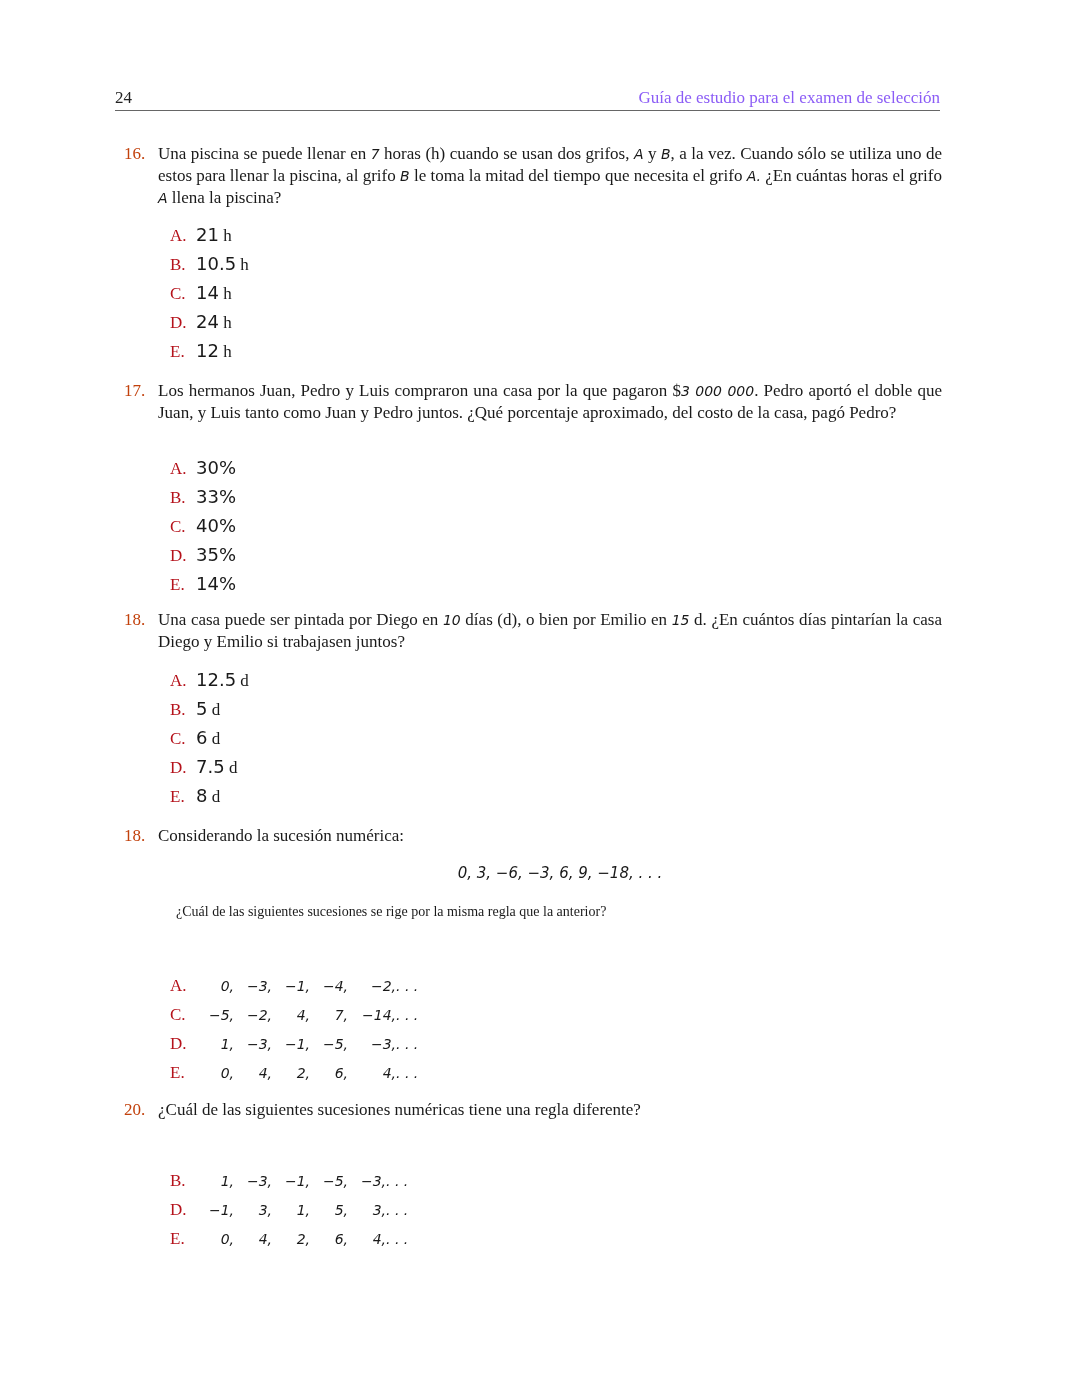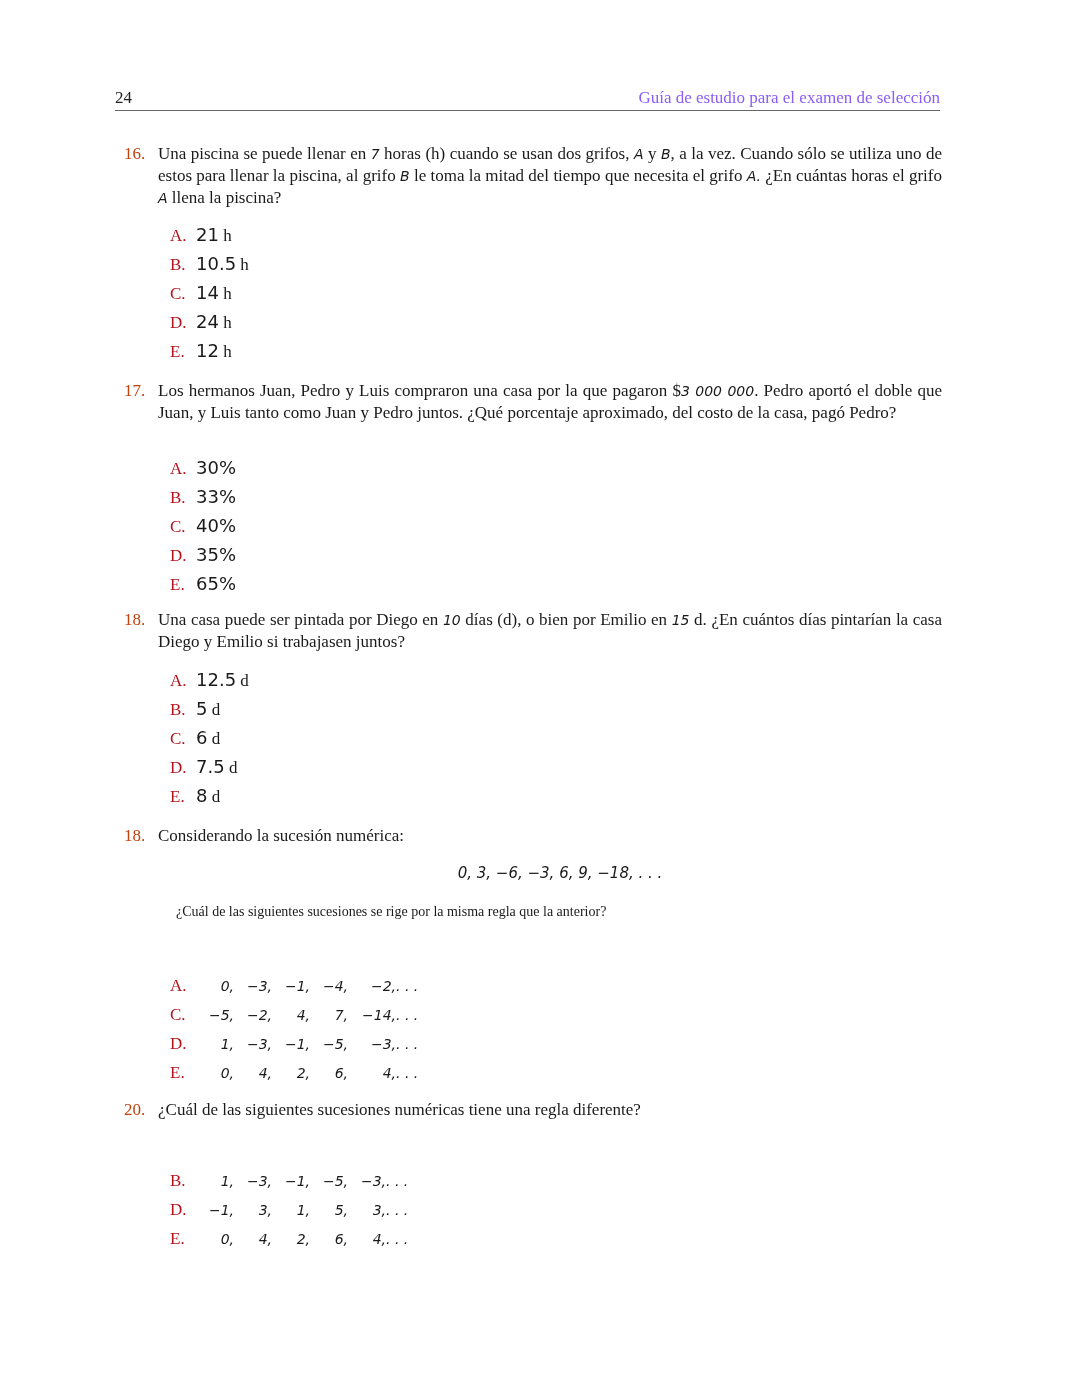--- a/index.html
+++ b/index.html
@@ -50,21 +50,21 @@
 
 <div class="q" style="top:380px">
   <span class="num">17.</span>
   <div class="text"><span>Los hermanos Juan, Pedro y Luis compraron una casa por la que pagaron $</span><span class="m">3 000 000</span><span>. Pedro aportó el doble que Juan, y Luis tanto como Juan y Pedro juntos. ¿Qué porcentaje aproximado, del costo de la casa, pagó Pedro?</span></div>
 </div>
 <div class="opts" style="top:453px">
   <div class="opt"><span class="lbl">A.</span><span class="val">30%</span></div>
   <div class="opt"><span class="lbl">B.</span><span class="val">33%</span></div>
   <div class="opt"><span class="lbl">C.</span><span class="val">40%</span></div>
   <div class="opt"><span class="lbl">D.</span><span class="val">35%</span></div>
-  <div class="opt"><span class="lbl">E.</span><span class="val">65%</span></div>
+  <div class="opt"><span class="lbl">E.</span><span class="val">14%</span></div>
 </div>
 
 <div class="q" style="top:609px">
   <span class="num">18.</span>
   <div class="text"><span>Una casa puede ser pintada por Diego en </span><span class="m">10</span><span> días (d), o bien por Emilio en </span><span class="m">15</span><span> d. ¿En cuántos días pintarían la casa Diego y Emilio si trabajasen juntos?</span></div>
 </div>
 <div class="opts" style="top:665px">
   <div class="opt"><span class="lbl">A.</span><span class="val">12.5</span><span> d</span></div>
   <div class="opt"><span class="lbl">B.</span><span class="val">5</span><span> d</span></div>
   <div class="opt"><span class="lbl">C.</span><span class="val">6</span><span> d</span></div>

